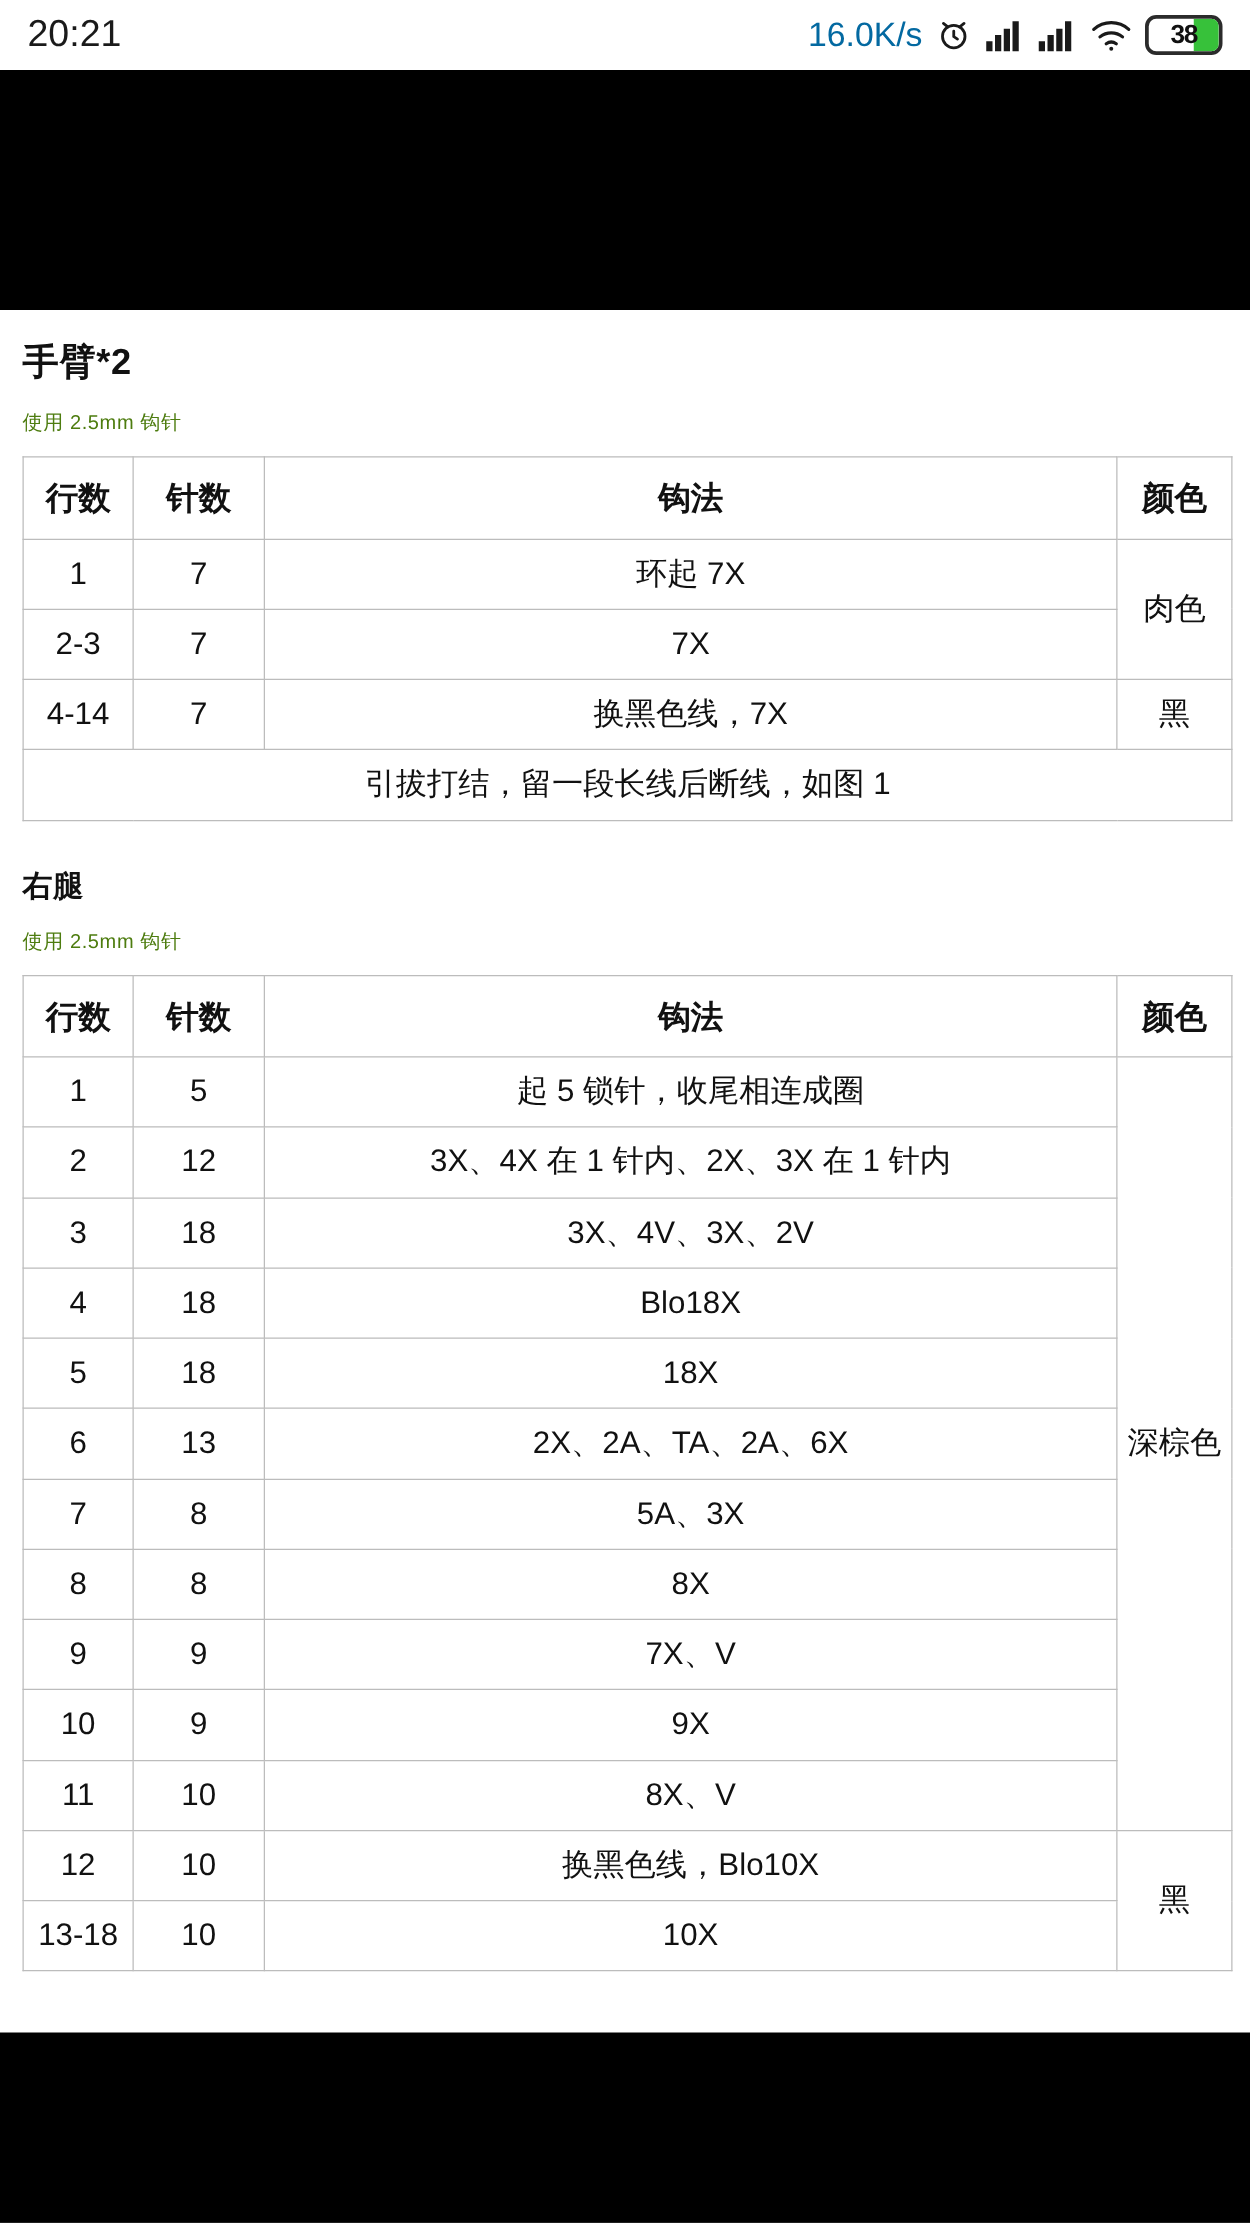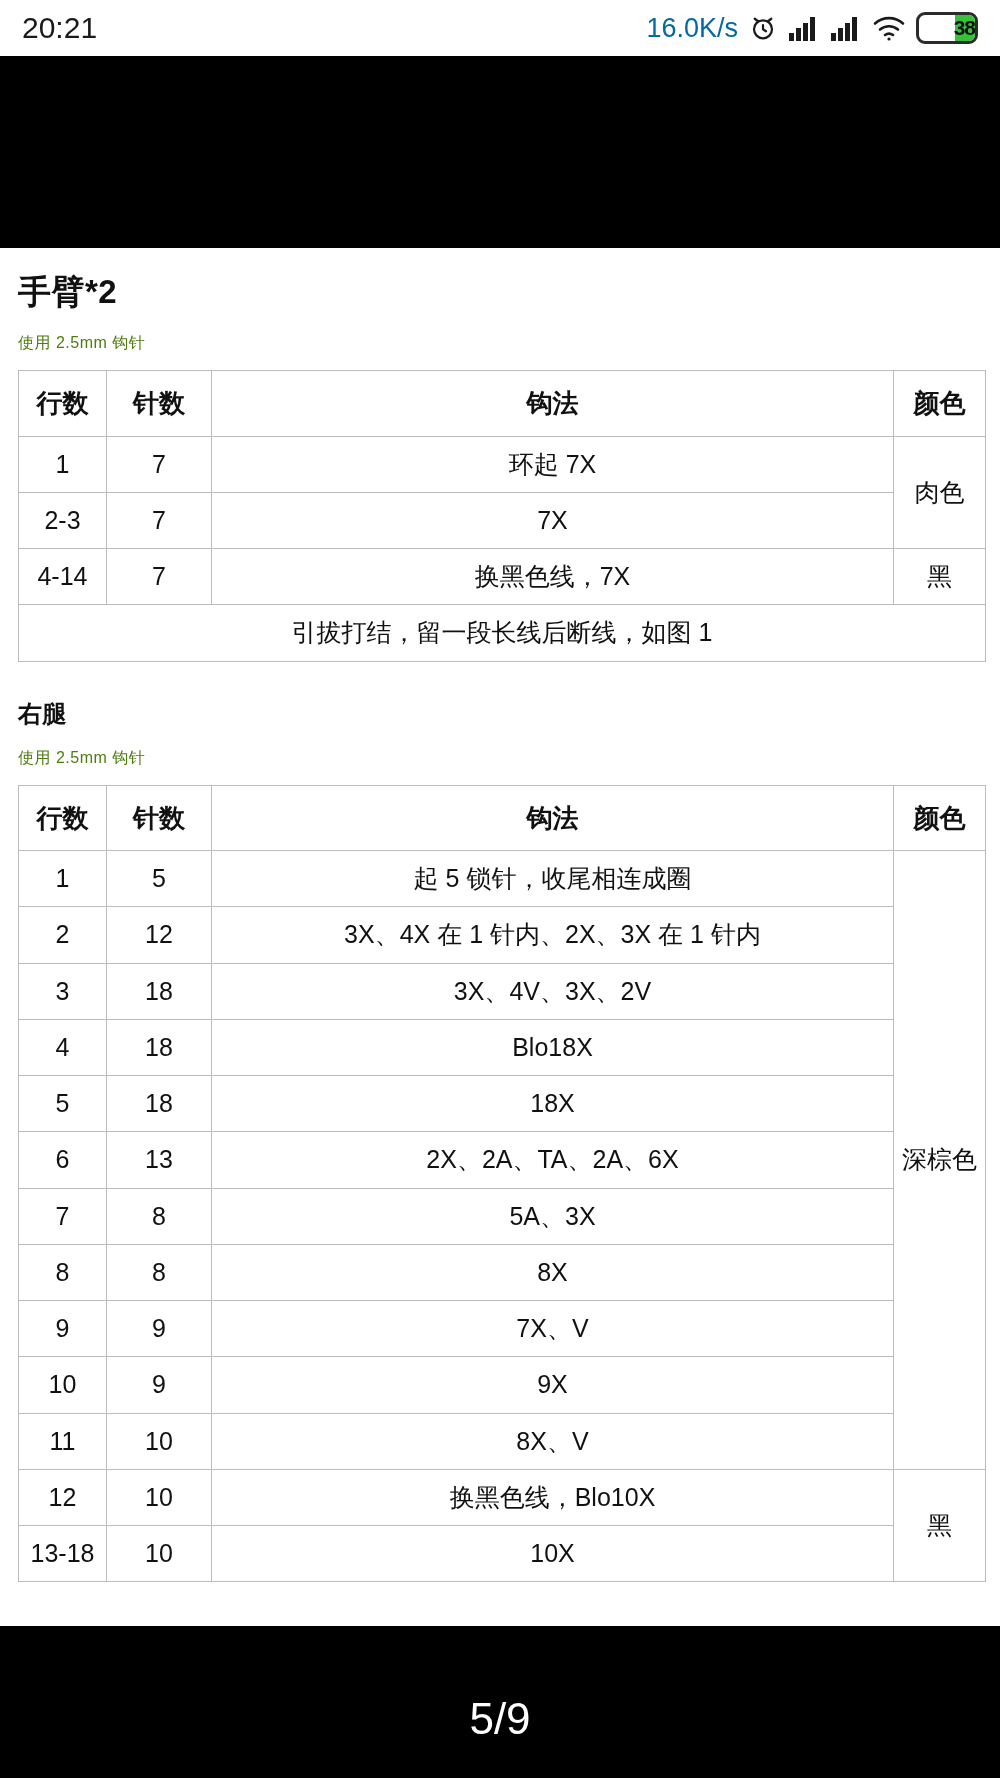--- a/index.html
+++ b/index.html
@@ -16,21 +16,21 @@
     background:#fff; display:flex; align-items:center;
     padding:0 22px;
   }
   .sb-time{ font-size:30px; color:#1a1a1a; letter-spacing:0px; font-weight:400; }
   .sb-right{ margin-left:auto; display:flex; align-items:center; gap:10px; }
   .sb-speed{ font-size:27px; color:#0369a1; }
   .ic{ display:inline-block; }
   .alarm svg, .wifi svg, .sig svg { display:block; }
   .battery{
     width:62px; height:32px; border:3px solid #2b2b2b; border-radius:9px;
-    position:relative; display:flex; align-items:center; justify-content:flex-end;
+    position:relative; display:flex; align-items:center; justify-content:center;
     overflow:hidden;
   }
   .battery:after{
     content:""; position:absolute; right:-7px; top:9px;
     width:5px; height:12px; background:#2b2b2b; border-radius:0 3px 3px 0;
   }
   .battery .fill{
     position:absolute; right:0; top:0; bottom:0; width:20px; background:#37c13a;
   }
   .battery .lvl{ position:relative; font-size:21px; color:#111; font-weight:700; z-index:2; letter-spacing:-1px;}
@@ -38,21 +38,21 @@
   
   .viewer{ position:absolute; top:56px; left:0; width:1000px; height:1722px; background:#000; }
 
   .page{
     position:absolute; top:192px; left:0; width:1000px; height:1378px;
     background:#fff; overflow:hidden;
   }
   .page-inner{ padding:22px 16px 0 16px; position:relative; }
 
   h2.sec{
-    font-size:33px; font-weight:700; color:#111; margin:0 0 0 2px;
+    font-size:29px; font-weight:700; color:#111; margin:0 0 0 2px;
     letter-spacing:0.5px;
   }
   h2.sec.big{ font-size:24px; }
   p.note{
     font-size:16px; color:#4d7c0f; margin:18px 0 16px 2px; letter-spacing:0.5px;
   }
   .gap-a{ height:14px; }
   .gap-b{ height:22px; }
 
   table.pat{
@@ -260,14 +260,13 @@
 
       </tbody>
         </table>
 
       <div class="watermark" style="top:1105px;">
       </div>
 
     </div>
   </div>
 
-  <div class="pageno">5/9</div>
 </div>
 
 </body></html>

